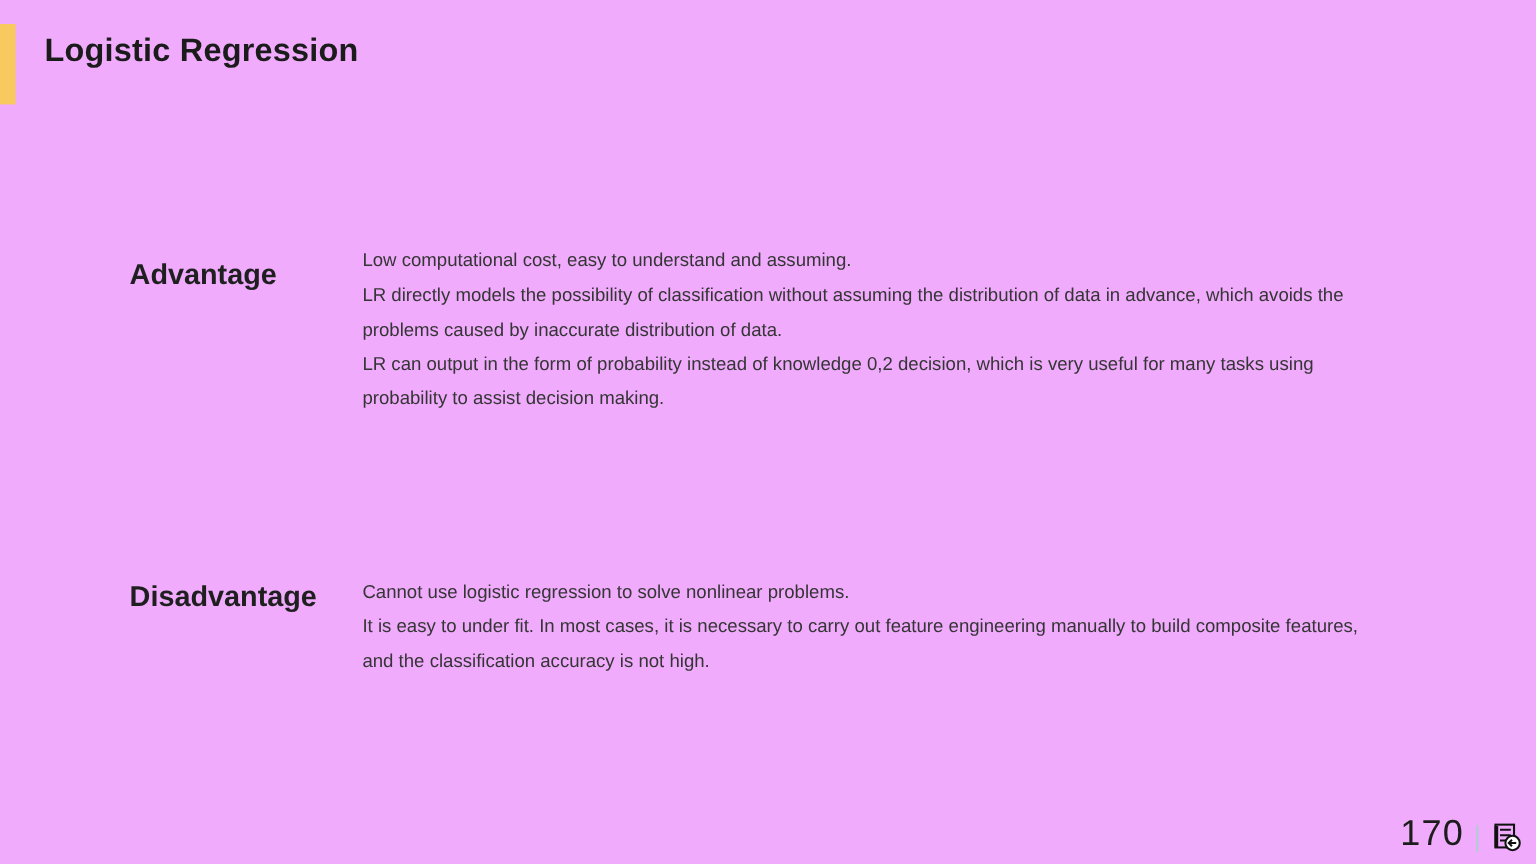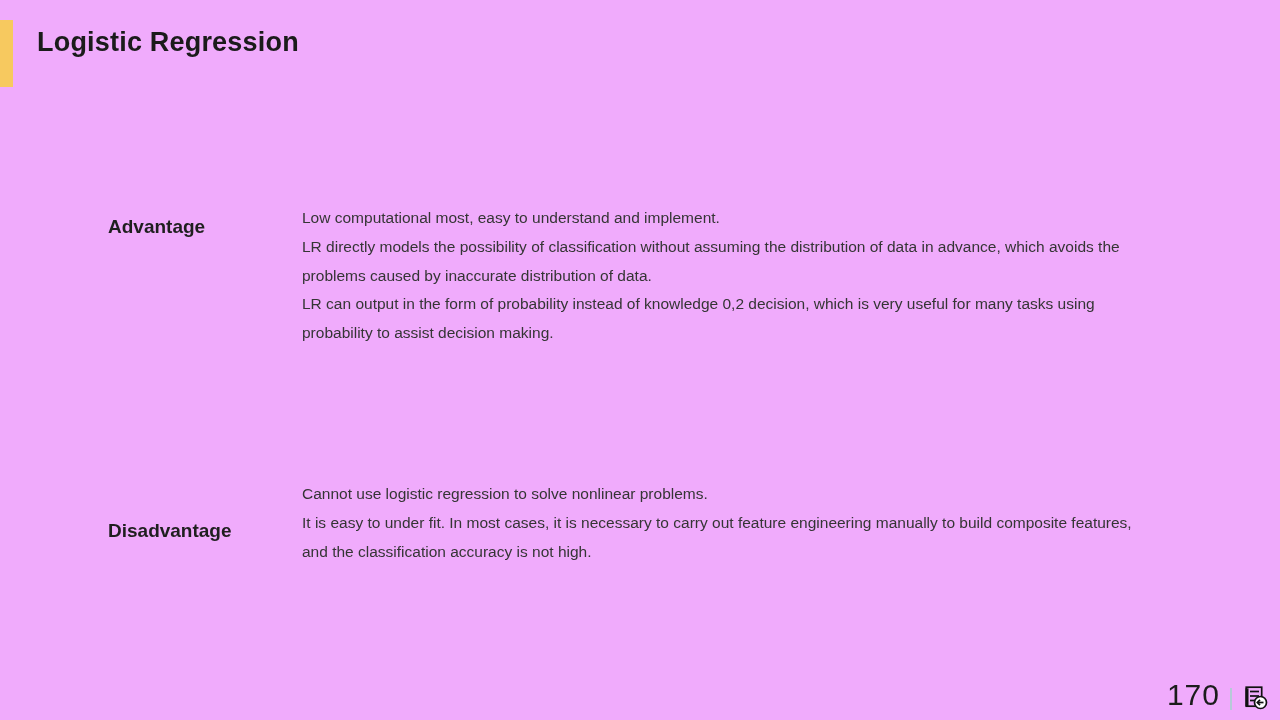--- a/index.html
+++ b/index.html
@@ -30,27 +30,27 @@
     margin: 0;
     font-size: 27px;
     font-weight: 700;
     color: #1b1b1b;
     letter-spacing: 0.2px;
   }
   .section-label {
     position: absolute;
     left: 108px;
     margin: 0;
-    font-size: 19px;
+    font-size: 24px;
     font-weight: 700;
     color: #1f1f1f;
     line-height: 1.2;
   }
   .label-advantage { top: 216px; }
-  .label-disadvantage { top: 520px; }
+  .label-disadvantage { top: 484px; }
   .section-text {
     position: absolute;
     left: 302px;
     width: 848px;
     font-size: 15.5px;
     line-height: 28.8px;
     color: #353535;
   }
   .text-advantage { top: 204px; }
   .text-disadvantage { top: 480px; }
@@ -86,21 +86,21 @@
 
 <div class="slide">
 
   <div class="accent-bar" style="background: rgb(247, 201, 95);"></div>
 
   <h1 class="title">Logistic Regression</h1>
 
   <div>
     <h2 class="section-label label-advantage">Advantage</h2>
     <div class="section-text text-advantage">
-        <p class="sentence">Low computational most, easy to understand and implement.</p>
+        <p class="sentence">Low computational cost, easy to understand and assuming.</p>
         <p class="sentence">LR directly models the possibility of classification without assuming the distribution of data in advance, which avoids the problems caused by inaccurate distribution of data.</p>
         <p class="sentence">LR can output in the form of probability instead of knowledge 0,2 decision, which is very useful for many tasks using probability to assist decision making.</p>
       </div>
   </div>
 
   <div>
     <h2 class="section-label label-disadvantage">Disadvantage</h2>
     <div class="section-text text-disadvantage">
         <p class="sentence">Cannot use logistic regression to solve nonlinear problems.</p>
         <p class="sentence">It is easy to under fit. In most cases, it is necessary to carry out feature engineering manually to build composite features, and the classification accuracy is not high.</p>

